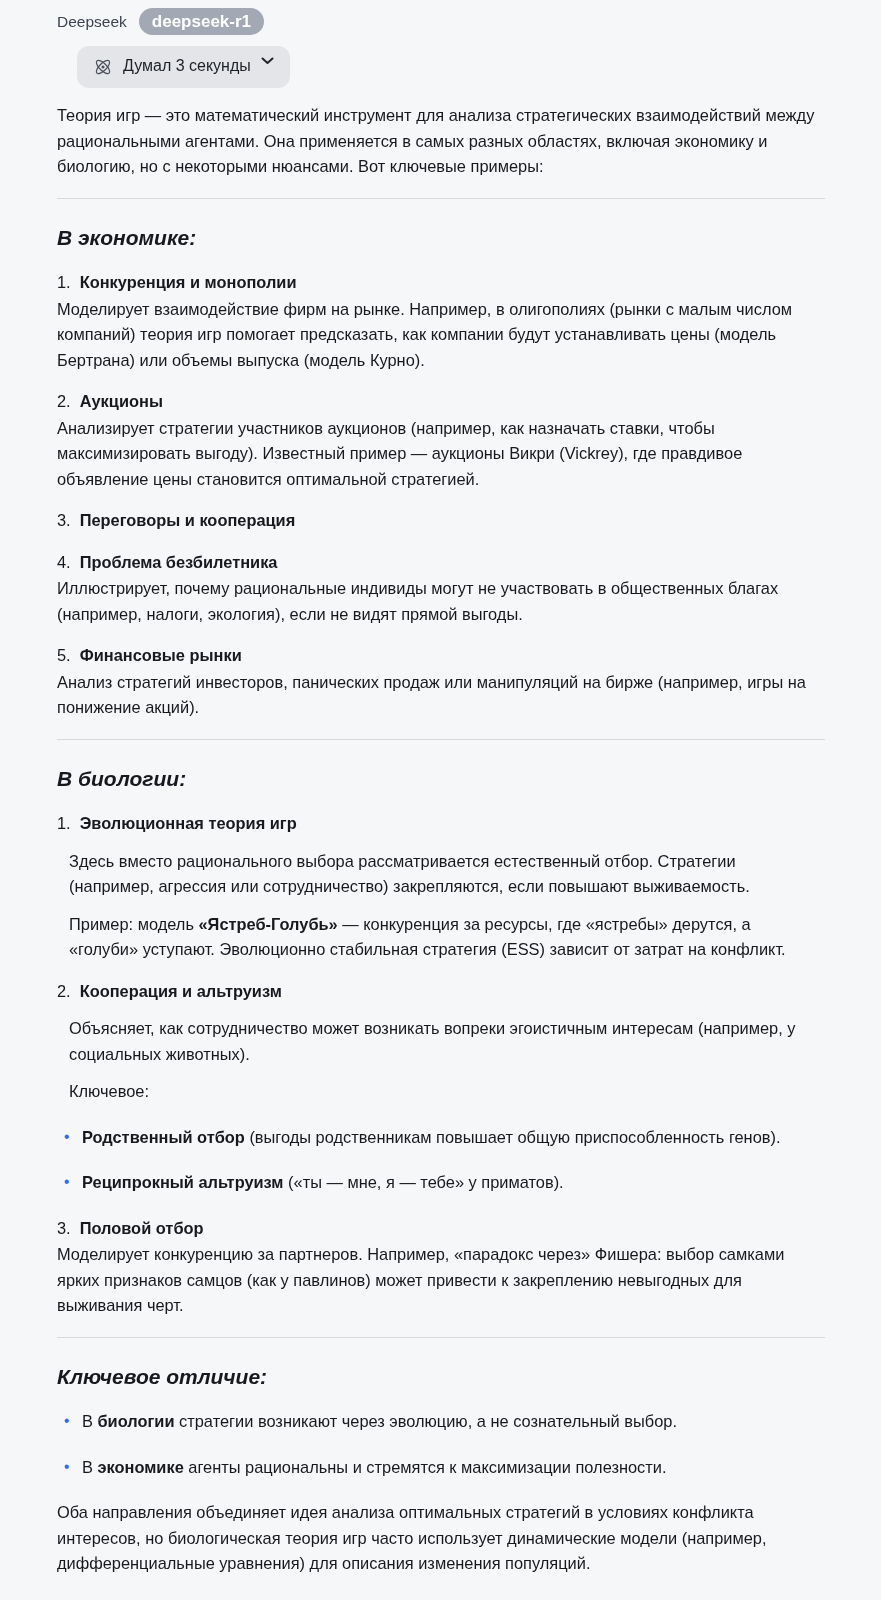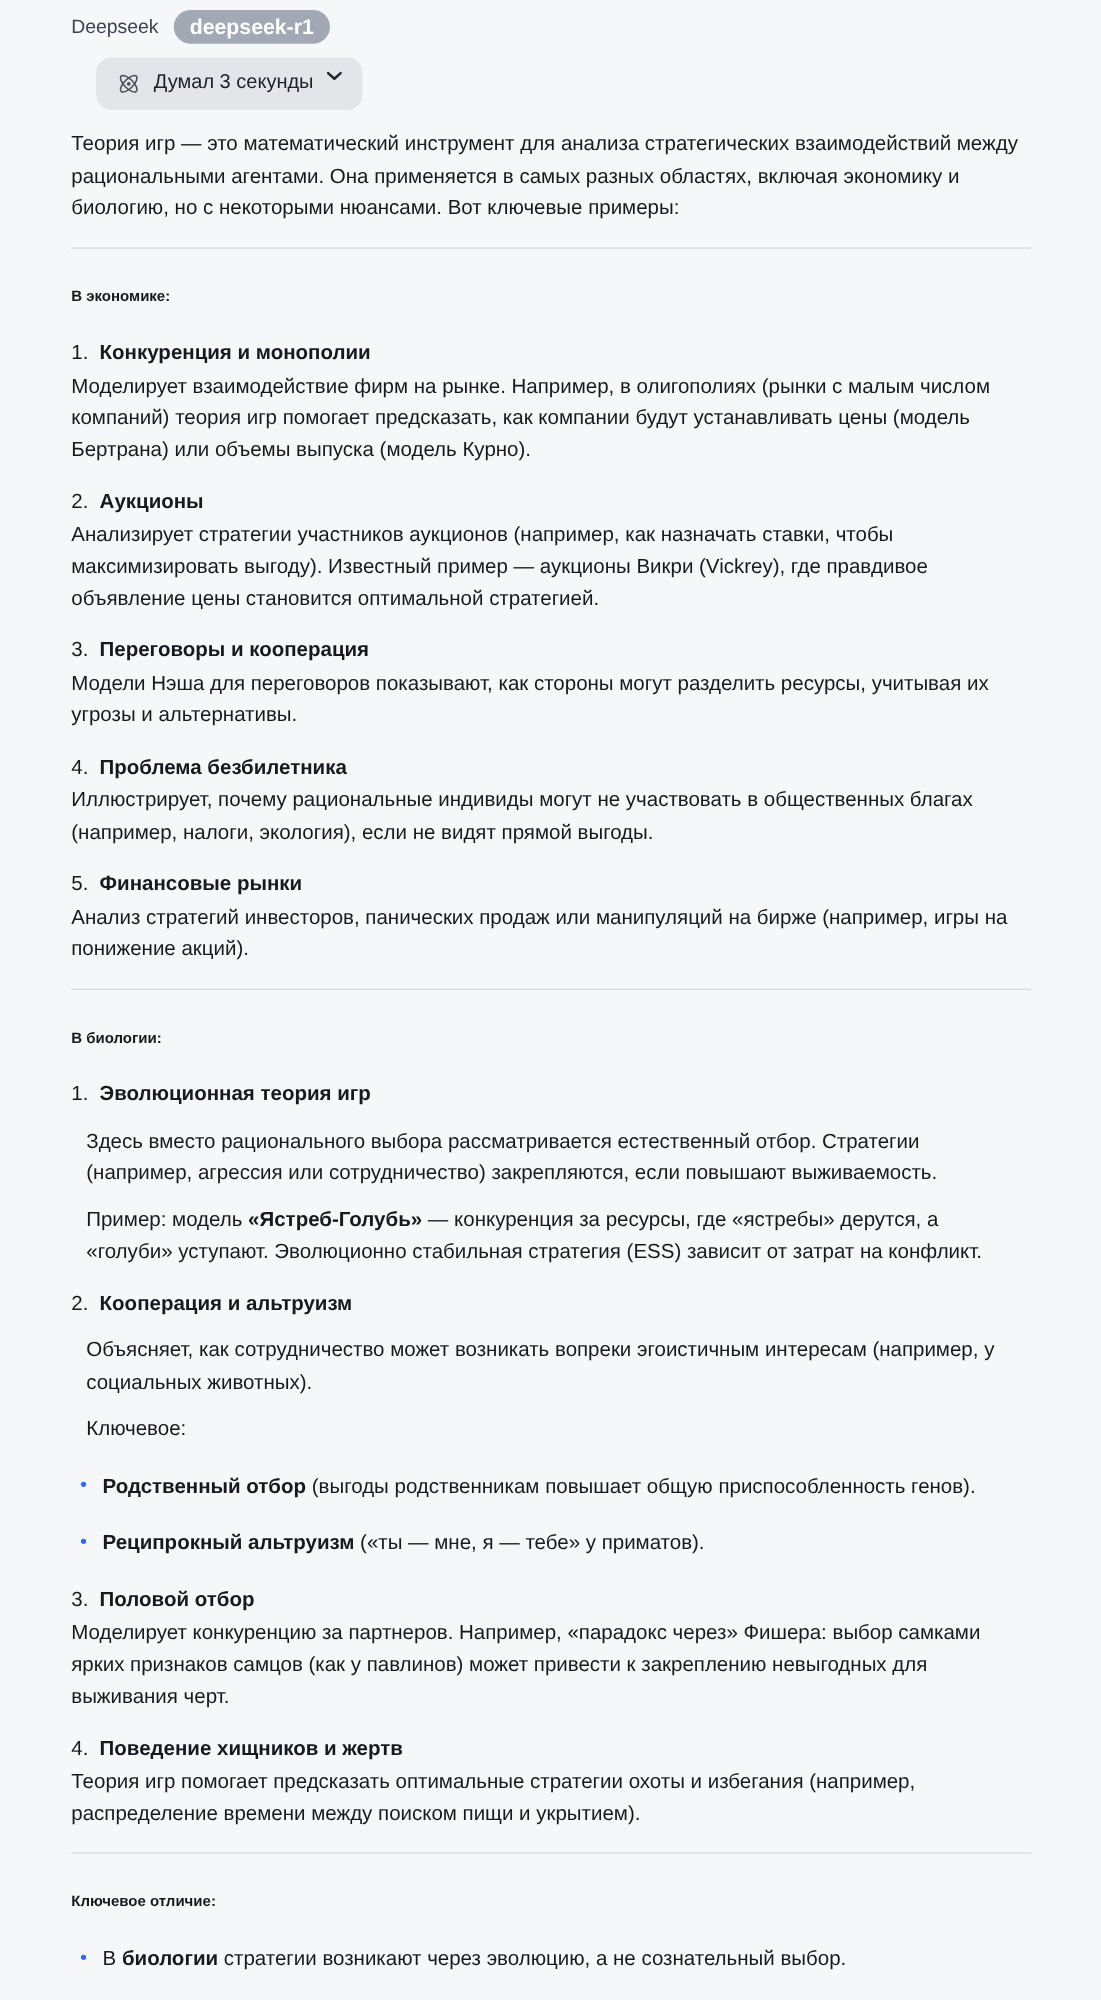--- a/index.html
+++ b/index.html
@@ -26,21 +26,21 @@
     background:#e3e5e9; border:none; border-radius:12px;
     padding:11px 16px; font-family:inherit; font-size:16px; color:#1d2026;
     cursor:pointer; margin-bottom:15px;margin-left:20px;
   }
   .thinking-btn svg { display:block; }
 
   
   .content { font-size:16.4px; line-height:25.5px; }
   .content p { margin:0 0 15px 0; }
   .divider { border:none; border-top:1px solid #d7d9dd; margin:18px 0 0 0; }
-  .sec-heading { font-size:12px; font-weight:bold; margin:26px 0 20px 0; }
+  .sec-heading { font-size:21px; font-weight:bold; margin:26px 0 20px 0;font-style:italic; }
 
   .num-item { margin:0 0 16px 0; }
   .num-line { margin:0 0 1px 0; }
   .num-line .num { margin-right:9px; }
   .num-line b { font-weight:bold; }
   .item-body { margin:12px; }
 
   ul.blue-bullets { list-style:none; margin:20px 0 20px 0; padding:0 0 0 25px; }
   ul.blue-bullets li { position:relative; margin:0 0 20px 0; }
   ul.blue-bullets li:last-child { margin-bottom:0; }
@@ -92,21 +92,20 @@
     <div class="num-item">
       <div class="num-line"><span class="num">1.</span><b>Конкуренция и монополии</b></div>
       <p class="item-body">Моделирует взаимодействие фирм на рынке. Например, в олигополиях (рынки с малым числом компаний) теория игр помогает предсказать, как компании будут устанавливать цены (модель Бертрана) или объемы выпуска (модель Курно).</p>
     </div>
     <div class="num-item">
       <div class="num-line"><span class="num">2.</span><b>Аукционы</b></div>
       <p class="item-body">Анализирует стратегии участников аукционов (например, как назначать ставки, чтобы максимизировать выгоду). Известный пример — аукционы Викри (Vickrey), где правдивое объявление цены становится оптимальной стратегией.</p>
     </div>
     <div class="num-item">
       <div class="num-line"><span class="num">3.</span><b>Переговоры и кооперация</b></div>
-      <p class="item-body">Модели Нэша для переговоров показывают, как стороны могут разделить ресурсы, учитывая их угрозы и альтернативы.</p>
     </div>
     <div class="num-item">
       <div class="num-line"><span class="num">4.</span><b>Проблема безбилетника</b></div>
       <p class="item-body">Иллюстрирует, почему рациональные индивиды могут не участвовать в общественных благах (например, налоги, экология), если не видят прямой выгоды.</p>
     </div>
     <div class="num-item">
       <div class="num-line"><span class="num">5.</span><b>Финансовые рынки</b></div>
       <p class="item-body">Анализ стратегий инвесторов, панических продаж или манипуляций на бирже (например, игры на понижение акций).</p>
     </div>
 
@@ -127,24 +126,20 @@
       <ul class="blue-bullets">
         <li><b>Родственный отбор</b><span> (выгоды родственникам повышает общую приспособленность генов).</span></li>
         <li><b>Реципрокный альтруизм</b><span> («ты — мне, я — тебе» у приматов).</span></li>
       </ul>
     </div>
 
     <div class="num-item">
       <div class="num-line"><span class="num">3.</span><b>Половой отбор</b></div>
       <p class="item-body">Моделирует конкуренцию за партнеров. Например, «парадокс через» Фишера: выбор самками ярких признаков самцов (как у павлинов) может привести к закреплению невыгодных для выживания черт.</p>
     </div>
-    <div class="num-item">
-      <div class="num-line"><span class="num">4.</span><b>Поведение хищников и жертв</b></div>
-      <p class="item-body">Теория игр помогает предсказать оптимальные стратегии охоты и избегания (например, распределение времени между поиском пищи и укрытием).</p>
-    </div>
 
     <hr class="divider">
 
     <div class="sec-heading">Ключевое отличие:</div>
 
     <ul class="blue-bullets">
       <li><span>В </span><b>биологии</b><span> стратегии возникают через эволюцию, а не сознательный выбор.</span></li>
       <li><span>В </span><b>экономике</b><span> агенты рациональны и стремятся к максимизации полезности.</span></li>
     </ul>
 

